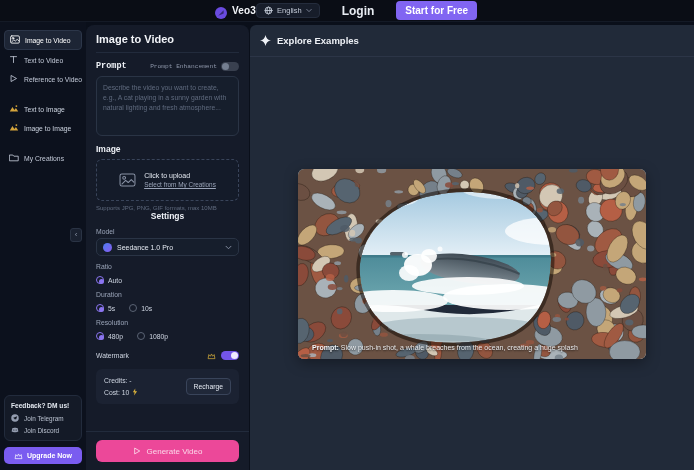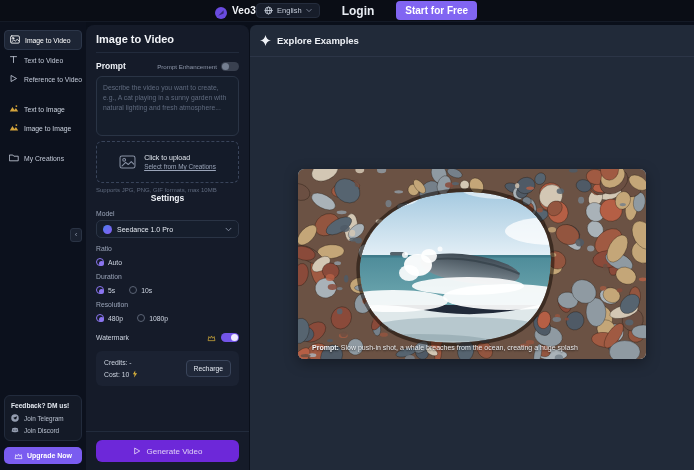--- a/index.html
+++ b/index.html
@@ -34,21 +34,21 @@
   .side-spacer { flex:1; }
   .feedback-box { background:#141a27; border:1px solid #222b3c; border-radius:6px; padding:6px 6px 5px 6px; margin-bottom:6px; }
   .feedback-title { font-size:6.6px; font-weight:bold; color:#e3e8f0; margin-bottom:5px; }
   .feedback-link { display:flex; align-items:center; gap:5px; font-size:6.4px; color:#b9c1cf; margin-bottom:4px; cursor:pointer; }
   .feedback-link .ficon { width:8px; height:8px; display:inline-flex; }
   .upgrade-btn { width:100%; height:17px; background:#7a5cf0; border:none; border-radius:5px; color:#fff; font-size:7px; font-weight:bold; display:flex; align-items:center; justify-content:center; gap:4px; cursor:pointer; font-family:inherit; }
 
   
   .panel { width:163px; flex:0 0 163px; background:#151b29; border-radius:8px 8px 0 0; margin:3px 1px 0 0; padding:8px 10px 8px 10px; display:flex; flex-direction:column; }
   .panel-title { font-size:11px; font-weight:bold; color:#f2f4f8; padding-bottom:7px; border-bottom:1px solid #222b3c; }
-  .row-between { display:flex; align-items:center; justify-content:space-between; }
+  .row-between { display:flex; align-items:center; justify-content:space-between;font-family:Liberation Mono, monospace; }
   .sec-label { font-size:8.5px; font-weight:bold; color:#eef1f6; }
   .mt8{margin-top:8px;} .mt10{text-align:center;}
   .tiny-label { font-size:6.2px; color:#8d96a9; }
   .toggle { width:18px; height:9px; border-radius:5px; position:relative; cursor:pointer; flex:0 0 18px; }
   .toggle.off { background:#39404f; }
   .toggle.off::after { content:""; position:absolute; left:1px; top:1px; width:7px; height:7px; border-radius:50%; background:#747e90; }
   .toggle.on { background:#7355e8; }
   .toggle.on::after { content:""; position:absolute; right:1px; top:1px; width:7px; height:7px; border-radius:50%; background:#efeafd; }
   .prompt-area { margin-top:5px; width:100%; height:60px; background:#161e2c; border:1px solid #2a3445; border-radius:6px; resize:none; padding:6px; font-size:6.8px; line-height:1.5; color:#cdd4e0; font-family:inherit; }
   .prompt-area::placeholder { color:#5f6a7e; }
@@ -68,21 +68,21 @@
   .radio.sel::after { content:""; position:absolute; left:1.5px; top:1.5px; width:5px; height:5px; border-radius:50%; background:#8b75f0; }
   .radio-label { font-size:6.8px; color:#cfd6e2; }
   .watermark-row { display:flex; align-items:center; margin-top:11px; gap:5px; }
   .watermark-row .wlabel { font-size:6.8px; color:#cfd6e2; flex:1; }
   .credits-box { margin-top:9px; background:#1b2232; border-radius:6px; padding:8px 8px; display:flex; align-items:center; }
   .credits-lines { flex:1; display:flex; flex-direction:column; gap:4px; }
   .credits-line { font-size:6.8px; color:#cfd6e2; display:flex; align-items:center; gap:3px; }
   .recharge-btn { background:#202839; border:1px solid #39445a; border-radius:4px; color:#e3e8f0; font-size:6.8px; padding:4px 7px; cursor:pointer; font-family:inherit; }
   .panel-spacer { flex:1; }
   .gen-divider { border-top:1px solid #222b3c; margin:0 -10px; }
-  .generate-btn { margin-top:8px; height:22px; background:#6d28d9; border:none; border-radius:6px; color:rgba(255,255,255,.78); font-size:8px; display:flex; align-items:center; justify-content:center; gap:6px; cursor:pointer; font-family:inherit; }
+  .generate-btn { margin-top:8px; height:22px; background:#ec4899; border:none; border-radius:6px; color:rgba(255,255,255,.78); font-size:8px; display:flex; align-items:center; justify-content:center; gap:6px; cursor:pointer; font-family:inherit; }
 
   
   .examples { flex:1; background:#212a39; margin-top:3px; border-radius:6px 0 0 0; display:flex; flex-direction:column; }
   .examples-header { height:32px; display:flex; align-items:center; gap:6px; padding:0 10px; border-bottom:1px solid #2c3547; }
   .examples-title { font-size:9.5px; font-weight:bold; color:#eef1f6; }
   .examples-body { flex:1; display:flex; align-items:center; justify-content:center; }
   .example-card { position:relative; width:348px; height:190px; border-radius:6px; overflow:hidden; box-shadow:0 4px 14px rgba(0,0,0,.35); cursor:pointer; }
   .example-card svg.scene { display:block; width:100%; height:100%; }
   .example-caption { position:absolute; left:14px; right:8px; bottom:8px; font-size:7px; color:#f4f7fa; text-shadow:0 1px 2px rgba(0,0,0,.8); }
   .example-caption b { font-weight:bold; }
@@ -223,20 +223,21 @@
 
       <div class="row-between mt8">
         <span class="sec-label">Prompt</span>
         <span style="display:flex;align-items:center;gap:4px;">
           <span class="tiny-label">Prompt Enhancement</span>
           <span class="toggle off"></span>
         </span>
       </div>
       <textarea class="prompt-area" placeholder="Describe the video you want to create, e.g., A cat playing in a sunny garden with natural lighting and fresh atmosphere..." style=""></textarea>
 
+      <div class="sec-label mt8">Image</div>
       <div class="upload-box">
         <span style="display:inline-flex;color:#8a93a6;">
           <svg viewBox="0 0 18 15" width="17" height="14" class="icon-stroke">
               <rect x="1" y="1" width="16" height="13" rx="2"></rect>
               <circle cx="5.4" cy="5.2" r="1.5"></circle>
               <path d="M3,11.8 L7,8 L9.8,10.2 L13,7 L15.8,9.8"></path>
             </svg>
         </span>
         <span class="upload-texts">
           <span class="upload-title">Click to upload</span>

